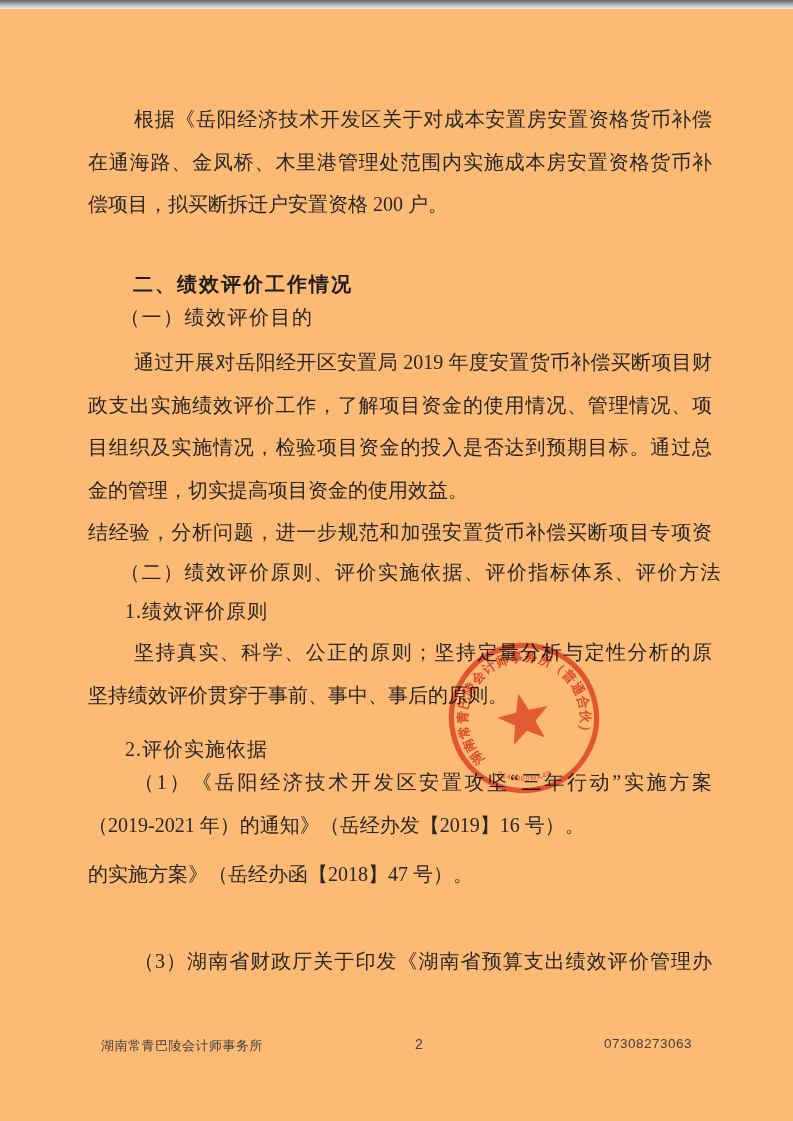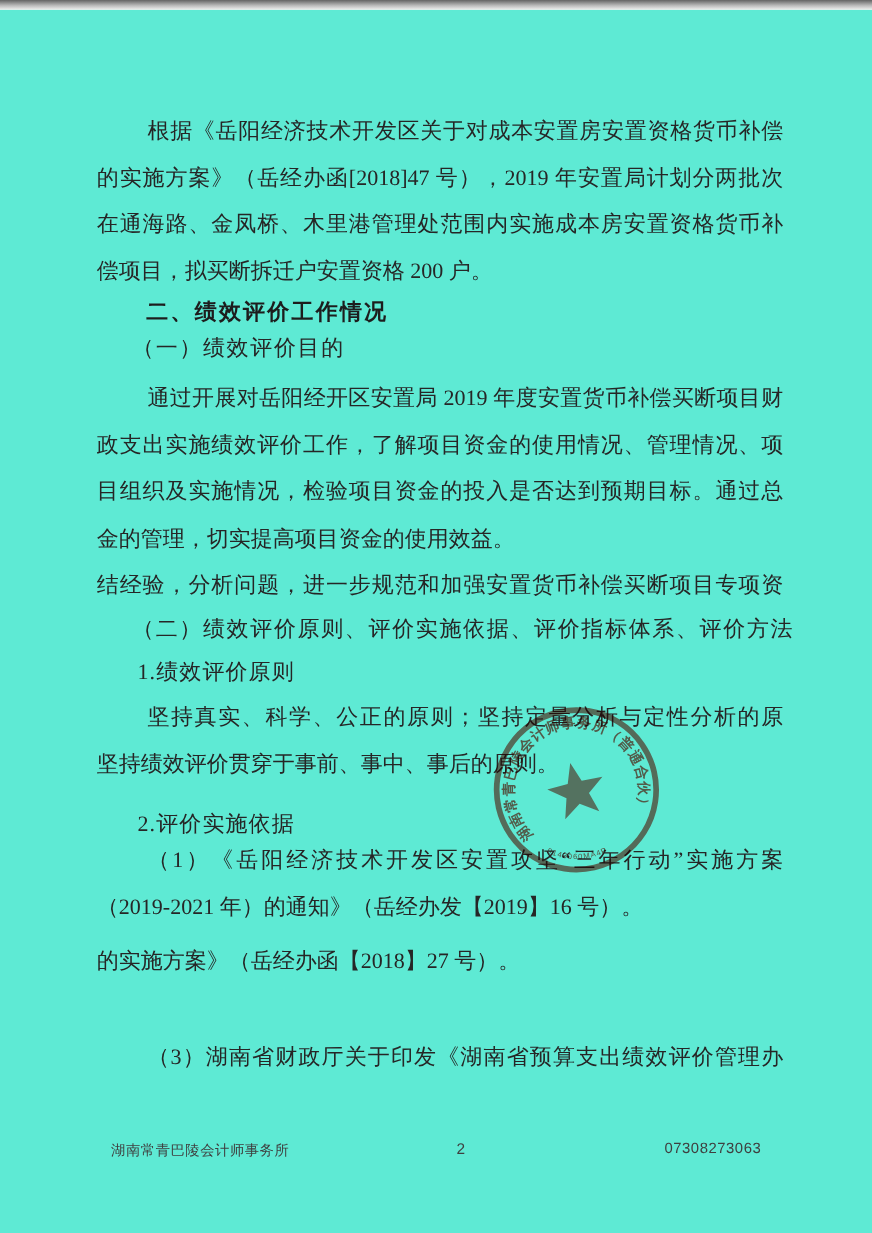--- a/index.html
+++ b/index.html
@@ -1,20 +1,20 @@
 <!DOCTYPE html>
 <html><head>
 <meta charset="utf-8">
 <style>
   html,body{margin:0;padding:0;background:#e9e9e9;}
   #page{
     position:relative;
     width:793px;height:1121px;
     margin:0 auto;
-    background:#5eead4;
+    background:#fdba74;
     overflow:hidden;
     font-family:"Liberation Serif","DejaVu Serif",serif;
     color:#262626;
   }
   #scan-edge-top{
     position:absolute;left:0;top:0;width:793px;height:9px;
     background:linear-gradient(#646464,#b9b9b9 55%,#f2f2f1);
   }
   .block{
     position:absolute;
@@ -51,21 +51,20 @@
 </style>
 </head>
 <body>
 
 <div id="page">
 
   <div id="scan-edge-top"></div>
 
   <div class="block" style="top:98px">
       <div class="tline tindent">根据《岳阳经济技术开发区关于对成本安置房安置资格货币补偿</div>
-      <div class="tline">的实施方案》（岳经办函[2018]47 号），2019 年安置局计划分两批次</div>
       <div class="tline">在通海路、金凤桥、木里港管理处范围内实施成本房安置资格货币补</div>
       <div class="tline tlast">偿项目，拟买断拆迁户安置资格 200 户。</div>
     </div>
   <div class="block hline h-paren" style="top:303px">（一）绩效评价目的</div>
   <div class="block hline h-bold" style="top:270px">二、绩效评价工作情况</div>
   <div class="block" style="top:341px">
       <div class="tline tindent">通过开展对岳阳经开区安置局 2019 年度安置货币补偿买断项目财</div>
       <div class="tline">政支出实施绩效评价工作，了解项目资金的使用情况、管理情况、项</div>
       <div class="tline">目组织及实施情况，检验项目资金的投入是否达到预期目标。通过总</div>
       <div class="tline tlast">金的管理，切实提高项目资金的使用效益。</div>
@@ -76,21 +75,21 @@
   <div class="block" style="top:631px">
       <div class="tline tindent">坚持真实、科学、公正的原则；坚持定量分析与定性分析的原则；</div>
       <div class="tline tlast">坚持绩效评价贯穿于事前、事中、事后的原则。</div>
     </div>
   <div class="block hline h-num" style="top:735px">2.评价实施依据</div>
   <div class="block" style="top:761px">
       <div class="tline tindent">（1）《岳阳经济技术开发区安置攻坚“三年行动”实施方案</div>
       <div class="tline tlast">（2019-2021 年）的通知》（岳经办发【2019】16 号）。</div>
     </div>
   <div class="block" style="top:853px">
-      <div class="tline tlast">的实施方案》（岳经办函【2018】27 号）。</div>
+      <div class="tline tlast">的实施方案》（岳经办函【2018】47 号）。</div>
     </div>
   <div class="block" style="top:940px">
       <div class="tline tindent">（3）湖南省财政厅关于印发《湖南省预算支出绩效评价管理办法》</div>
     </div>
 
   <svg id="seal" viewBox="0 0 160 160">
     <g transform="rotate(-13 80 80)">
       <circle cx="80" cy="80" r="72.5" fill="none" stroke="#dc5448" stroke-width="5.2" opacity="0.92"></circle>
       <path id="sealArcName" d="M 33.3,112.7 A 57,57 0 1 1 126.7,112.7" fill="none"></path>
       <text font-size="13" font-weight="600" fill="#d94d41" letter-spacing="0.6" font-family="Liberation Serif, DejaVu Serif, serif">

